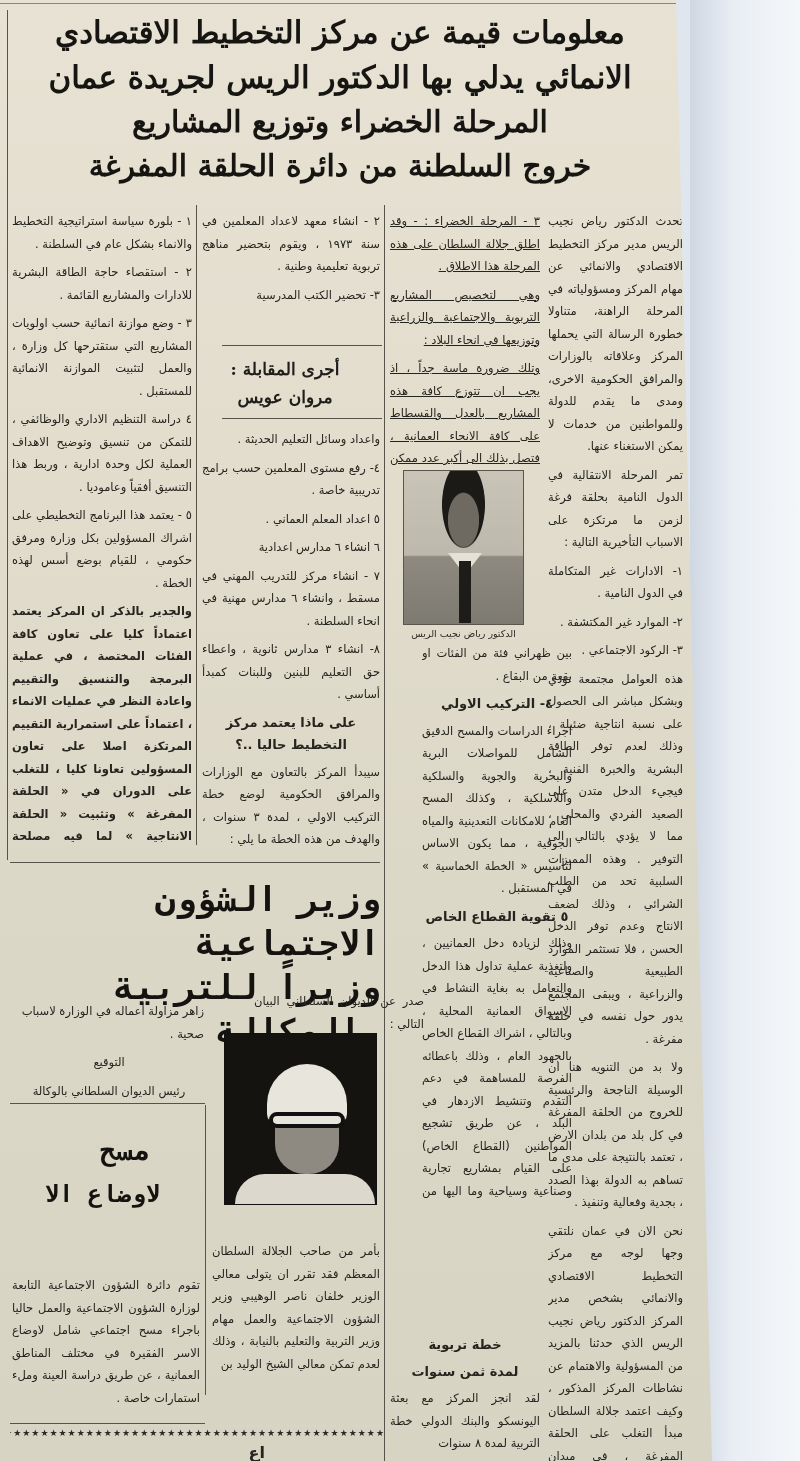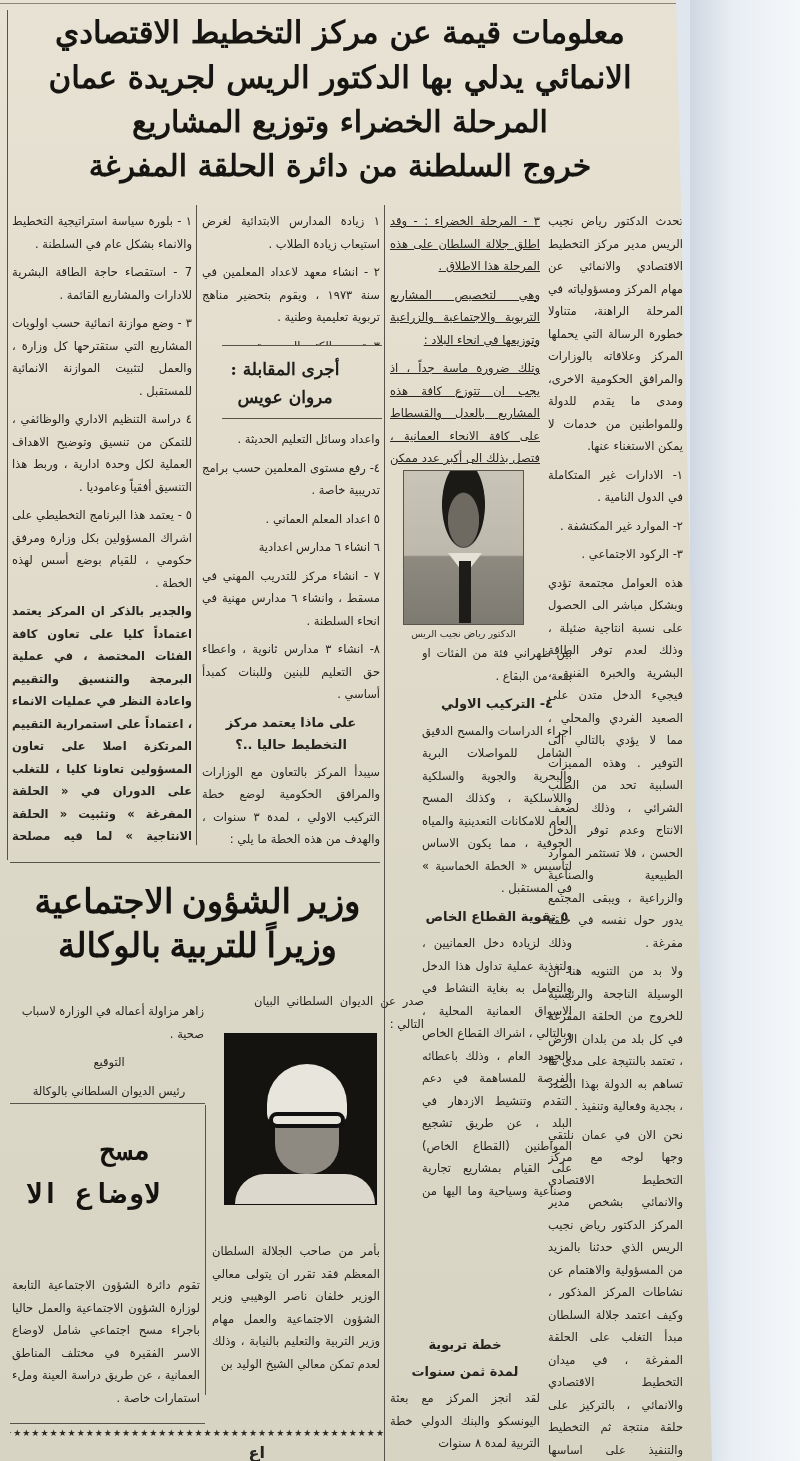--- a/index.html
+++ b/index.html
@@ -45,37 +45,37 @@
     position:absolute; left: 403px; top: 470px; width: 121px; height: 155px;
     background: radial-gradient(ellipse at 50% 32%, #6e6a62 0 18%, transparent 19%),
                 radial-gradient(ellipse at 50% 22%, #1c1a17 0 25%, transparent 26%),
                 linear-gradient(180deg, #c9c4b8 0%, #bdb8ac 55%, #8e8a80 56%, #7d7a72 100%);
     border: 1px solid #5a564d;
   }
   .photo1 .tie { position:absolute; left:55px; top:90px; width:12px; height:62px; background:#1d1c19; }
   .photo1 .collar { position:absolute; left:44px; top:82px; width:34px; height:22px; background:#e5e1d6; clip-path: polygon(0 0,100% 0,50% 100%); }
   .caption1 { position:absolute; left: 403px; top: 628px; width: 121px; text-align:center; font-size: 9.5px; color:#2b2924; }
   .headline2 {
-    position:absolute; left: 15px; top: 880px; width: 365px; text-align:center;
-    font-family: Liberation Serif, serif; font-weight: bold; font-size: 34px; line-height: 44px; color:#141310;
+    position:absolute; left: 15px; top: 880px; width: 365px; 
+    font-family: Liberation Mono, monospace; font-weight: bold; font-size: 34px; line-height: 44px; color:#141310;
   }
   .photo2 {
     position:absolute; left: 224px; top: 1033px; width: 153px; height: 172px;
     background:#141310; overflow:hidden; border:1px solid #111;
   }
   .photo2 .turban { position:absolute; left:42px; top:30px; width:80px; height:60px; border-radius: 40px 40px 10px 10px; background:#e8e5dc; }
   .photo2 .face { position:absolute; left:50px; top:60px; width:64px; height:80px; border-radius: 30px; background:#8e8a82; }
   .photo2 .glasses { position:absolute; left:44px; top:78px; width:76px; height:16px; border:4px solid #111; border-radius:8px; }
   .photo2 .robe { position:absolute; left:10px; top:140px; width:140px; height:40px; border-radius: 30px 30px 0 0; background:#dcd8ce; }
   .headline3 {
     position:absolute; left: 0px; top: 1135px; width: 200px; text-align:right;
     font-family: Liberation Mono, monospace; font-weight: bold; color:#141310;
   }
   .headline3 .a { font-size: 28px; line-height: 36px; padding-right: 50px; }
-  .headline3 .b { font-size: 28px; line-height: 50px; padding-right: 40px; }
+  .headline3 .b { font-size: 24px; line-height: 50px; padding-right: 40px; }
   .stars {
     position:absolute; font-size: 9px; letter-spacing: 1px; color:#2b2924; white-space:nowrap; overflow:hidden;
   }
 </style>
 </head>
 <body>
 
 <div class="bg-right"></div>
 
 <div class="paper">
@@ -93,20 +93,21 @@
   <div class="vline" style="left:384px; top:205px; height:1256px;"></div>
   <div class="vline" style="left:205px; top:1105px; height:290px;"></div>
   <div class="hline" style="left:10px; top:862px; width:370px;"></div>
   <div class="hline" style="left:222px; top:345px; width:160px;"></div>
   <div class="hline" style="left:222px; top:418px; width:160px;"></div>
   <div class="hline" style="left:10px; top:1103px; width:195px;"></div>
   <div class="hline" style="left:10px; top:1423px; width:195px;"></div>
 
   <div class="col" style="left:548px; top:210px; width:135px; height:1251px;">
     <p>تحدث الدكتور رياض نجيب الريس مدير مركز التخطيط الاقتصادي والانمائي عن مهام المركز ومسؤولياته في المرحلة الراهنة، متناولا خطورة الرسالة التي يحملها المركز وعلاقاته بالوزارات والمرافق الحكومية الاخرى، ومدى ما يقدم للدولة وللمواطنين من خدمات لا يمكن الاستغناء عنها.</p>
+    <p>تمر المرحلة الانتقالية في الدول النامية بحلقة فرغة لزمن ما مرتكزة على الاسباب التأخيرية التالية :</p>
     <p>١- الادارات غير المتكاملة في الدول النامية .</p>
     <p>٢- الموارد غير المكتشفة .</p>
     <p>٣- الركود الاجتماعي .</p>
     <p>هذه العوامل مجتمعة تؤدي وبشكل مباشر الى الحصول على نسبة انتاجية ضئيلة ، وذلك لعدم توفر الطاقة البشرية والخبرة الفنية ، فيجيء الدخل متدن على الصعيد الفردي والمحلي ، مما لا يؤدي بالتالي الى التوفير . وهذه المميزات السلبية تحد من الطلب الشرائي ، وذلك لضعف الانتاج وعدم توفر الدخل الحسن ، فلا تستثمر الموارد الطبيعية والصناعية والزراعية ، ويبقى المجتمع يدور حول نفسه في حلقة مفرغة .</p>
     <p>ولا بد من التنويه هنا ان الوسيلة الناجحة والرئيسية للخروج من الحلقة المفرغة في كل بلد من بلدان الارض ، تعتمد بالنتيجة على مدى ما تساهم به الدولة بهذا الصدد ، بجدية وفعالية وتنفيذ .</p>
     <p>نحن الان في عمان نلتقي وجها لوجه مع مركز التخطيط الاقتصادي والانمائي بشخص مدير المركز الدكتور رياض نجيب الريس الذي حدثنا بالمزيد من المسؤولية والاهتمام عن نشاطات المركز المذكور ، وكيف اعتمد جلالة السلطان مبدأ التغلب على الحلقة المفرغة ، في ميدان التخطيط الاقتصادي والانمائي ، بالتركيز على حلقة منتجة ثم التخطيط والتنفيذ على اساسها لمصلحة الانسان العماني .</p>
 
   </div>
 
   <div class="col" style="left:390px; top:210px; width:150px; height:255px;text-decoration:underline;">
@@ -130,21 +131,20 @@
 
   </div>
 
   <div class="col" style="left:390px; top:1330px; width:150px; height:131px;">
     <div class="sub">خطة تربوية</div>
     <div class="sub">لمدة ثمن سنوات</div>
     <p>لقد انجز المركز مع بعثة اليونسكو والبنك الدولي خطة التربية لمدة ٨ سنوات</p>
   </div>
 
   <div class="col" style="left:202px; top:210px; width:178px; height:135px;">
-    <p>١ زيادة المدارس الابتدائية لغرض استيعاب زيادة الطلاب .</p>
     <p>٢ - انشاء معهد لاعداد المعلمين في سنة ١٩٧٣ ، ويقوم بتحضير مناهج تربوية تعليمية وطنية .</p>
     <p>٣- تحضير الكتب المدرسية</p>
   </div>
 
   <div class="byline">
     <div>أجرى المقابلة :</div>
     <div>مروان عويس</div>
   </div>
 
   <div class="col" style="left:202px; top:428px; width:178px; height:420px;">
@@ -153,21 +153,21 @@
     <p>٥ اعداد المعلم العماني .</p>
     <p>٦ انشاء ٦ مدارس اعدادية</p>
     <p>٧ - انشاء مركز للتدريب المهني في مسقط ، وانشاء ٦ مدارس مهنية في انحاء السلطنة .</p>
     <p>٨- انشاء ٣ مدارس ثانوية ، واعطاء حق التعليم للبنين وللبنات كمبدأ أساسي .</p>
     <div class="sub">على ماذا يعتمد مركز التخطيط حاليا ..؟</div>
     <p>سيبدأ المركز بالتعاون مع الوزارات والمرافق الحكومية لوضع خطة التركيب الاولي ، لمدة ٣ سنوات ، والهدف من هذه الخطة ما يلي :</p>
   </div>
 
   <div class="col" style="left:12px; top:210px; width:180px; height:640px;">
     <p>١ - بلورة سياسة استراتيجية التخطيط والانماء بشكل عام في السلطنة .</p>
-    <p>7 - استقصاء حاجة الطاقة البشرية للادارات والمشاريع القائمة .</p>
+    <p>٢ - استقصاء حاجة الطاقة البشرية للادارات والمشاريع القائمة .</p>
     <p>٣ - وضع موازنة انمائية حسب اولويات المشاريع التي ستقترحها كل وزارة ، والعمل لتثبيت الموازنة الانمائية للمستقبل .</p>
     <p>٤ دراسة التنظيم الاداري والوظائفي ، للتمكن من تنسيق وتوضيح الاهداف العملية لكل وحدة ادارية ، وربط هذا التنسيق أفقياً وعاموديا .</p>
     <p>٥ - يعتمد هذا البرنامج التخطيطي على اشراك المسؤولين بكل وزارة ومرفق حكومي ، للقيام بوضع أسس لهذه الخطة .</p>
     <p style="font-weight:bold;">والجدير بالذكر ان المركز يعتمد اعتماداً كليا على تعاون كافة الفئات المختصة ، في عملية البرمجة والتنسيق والتقييم واعادة النظر في عمليات الانماء ، اعتماداً على استمرارية التقييم المرتكزة اصلا على تعاون المسؤولين تعاونا كليا ، للتغلب على الدوران في « الحلقة المفرغة » وتثبيت « الحلقة الانتاجية » لما فيه مصلحة السلطنة الناهضة وابنائها .</p>
   </div>
 
   <div class="headline2">
     <div>وزير الشؤون الاجتماعية</div>
     <div>وزيراً للتربية بالوكالة</div>
   </div>

